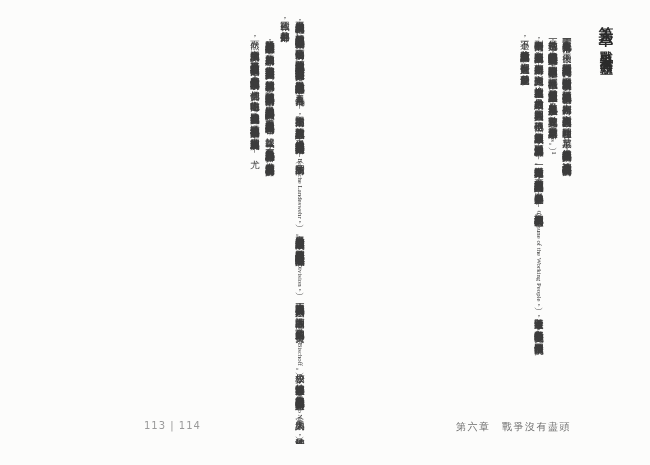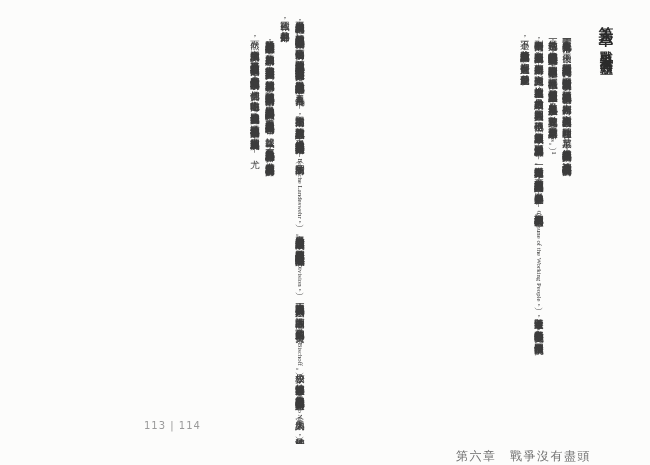--- a/index.html
+++ b/index.html
@@ -22,23 +22,22 @@
   .chapter-title{font-size:13px;font-weight:bold;letter-spacing:2.5px;margin-top:17px;display:inline-block}
   .vpage p{
     margin:0;font-size:9.4px;line-height:14px;
     text-indent:2em;text-align:justify;letter-spacing:0.2px;
   }
   .page-left p{line-height:15px}
   .vpage p.cont{text-indent:0}
   .latin{font-size:6.8px;letter-spacing:0}
   .footer-right{
     position:absolute;left:456px;top:420px;
-    font-size:12px;color:#6e6e6e;letter-spacing:1.5px;
+    font-size:10px;color:#6e6e6e;letter-spacing:1.5px;
     font-family:"Liberation Serif","DejaVu Serif",serif;
-    margin-top:28px;
   }
   .page-num{
     position:absolute;left:144px;top:420px;
     font-size:10px;color:#9a9a9a;letter-spacing:1px;
     font-family:"DejaVu Sans","Liberation Sans",sans-serif;
   }
 </style>
 </head>
 <body>
 

